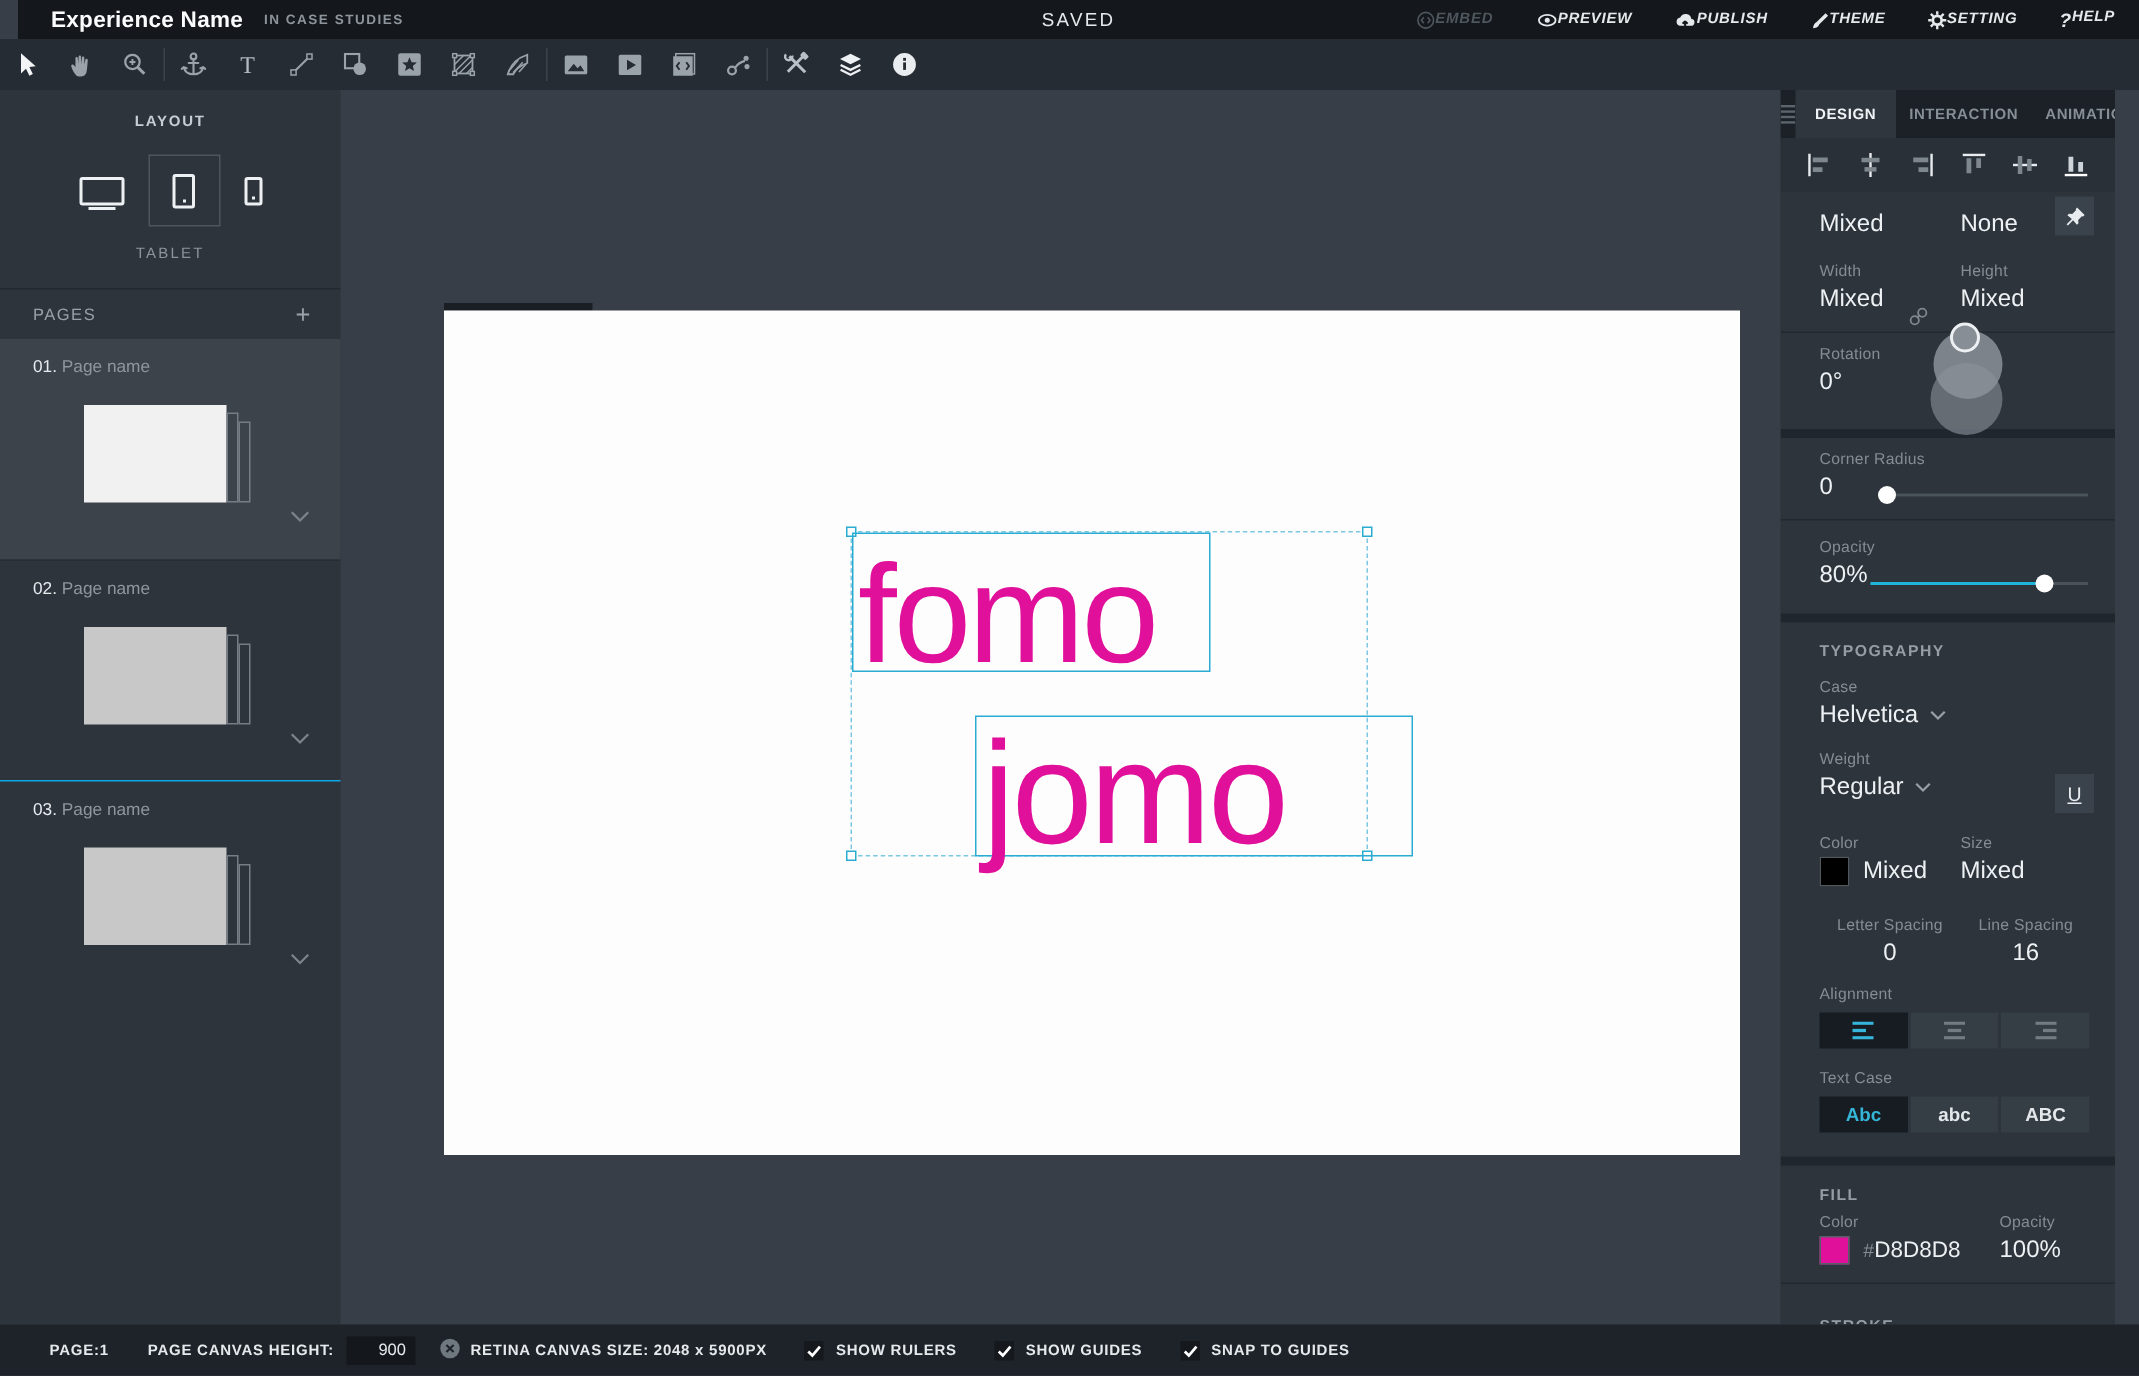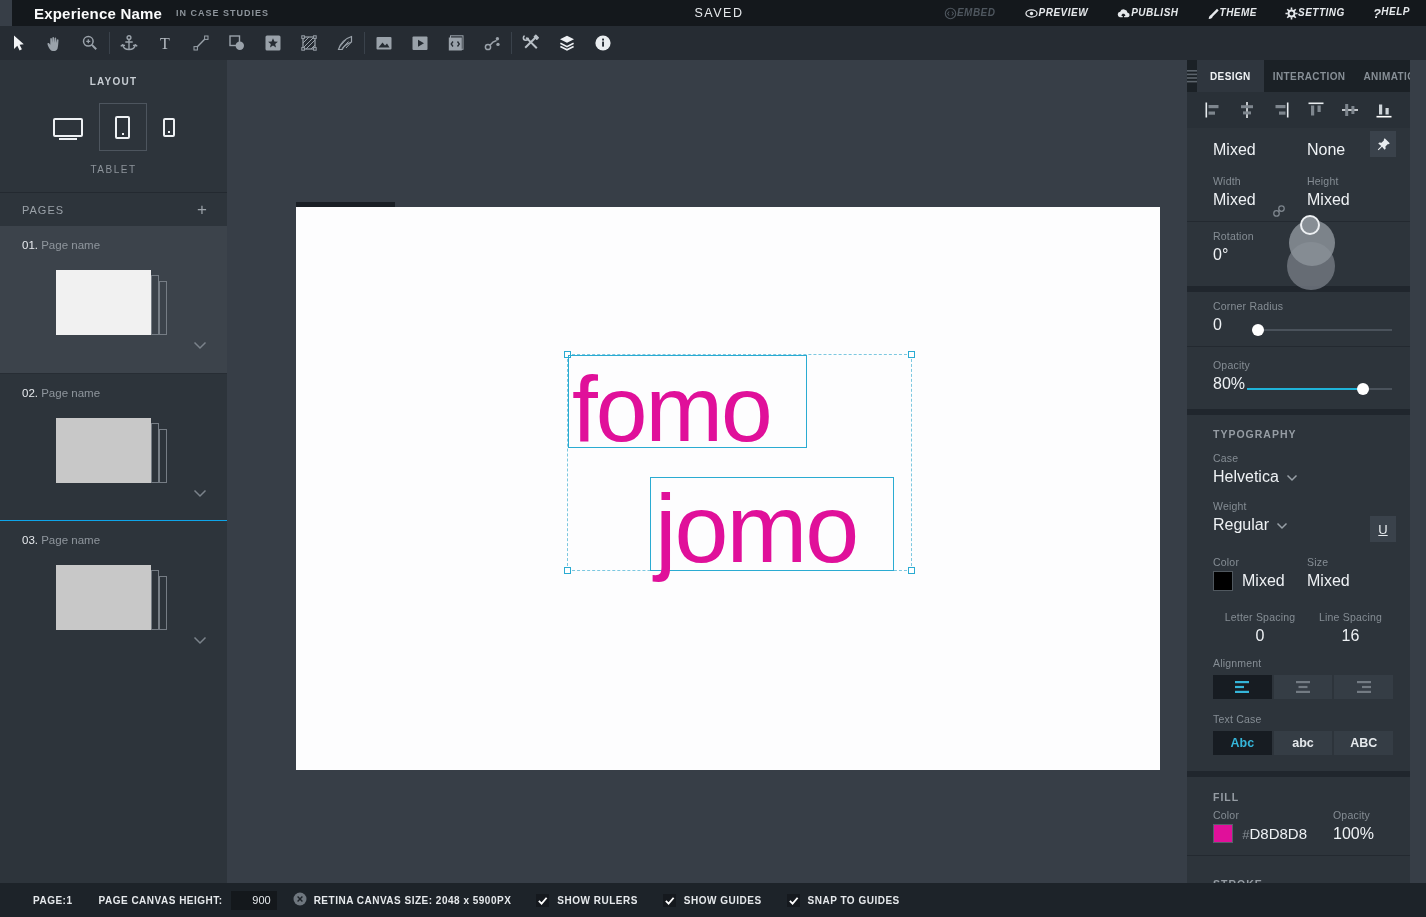--- a/index.html
+++ b/index.html
@@ -50,21 +50,21 @@
 
   
   .canvas { position:absolute; left:296px; top:207px; width:864px; height:563px; background:#fdfdfe; }
   .canvas-tab { position:absolute; left:296px; top:202px; width:99px; height:5px; background:#1a1f25; }
   .sel-dashed { position:absolute; left:567px; top:354px; width:345px; height:217px; border:1px dashed #7cc8e0; }
   .handle { position:absolute; width:7px; height:7px; background:#fff; border:1px solid #2aabd2; }
   .h-tl { left:-4px; top:-4px; } .h-tr { right:-4px; top:-4px; }
   .h-bl { left:-4px; bottom:-4px; } .h-br { right:-4px; bottom:-4px; }
   .textbox { position:absolute; border:1px solid #2aabd2; cursor:move; }
   .textbox1 { left:568px; top:355px; width:239px; height:93px; }
-  .textbox2 { left:650px; top:477px; width:244px; height:94px; }
+  .textbox2 { left:650px; top:477px; width:292px; height:94px; }
   .cv-text { color:#e0109a; white-space:nowrap; letter-spacing:-2px; display:block; }
   .t1 { font-size:93px; line-height:93px; padding:7px 0 0 3px; }
   .t2 { font-size:97px; line-height:97px; padding:2px 0 0 4px; }
 
   
   .inspector { position:absolute; top:60px; right:16px; width:223px; bottom:34px; background:#2d343b; overflow:hidden; }
   .insp-tabs { height:32px; background:#1b2126; display:flex; align-items:stretch; }
   .grip { width:24px; display:flex; align-items:center; justify-content:center; cursor:pointer; }
   .insp-tab { display:flex; align-items:center; padding:0 9px; font-size:10px; font-weight:700; letter-spacing:.4px; color:#878f96; cursor:pointer; }
   .insp-tab.active { background:#2f363e; color:#f0f3f5; padding:0 13px; }

